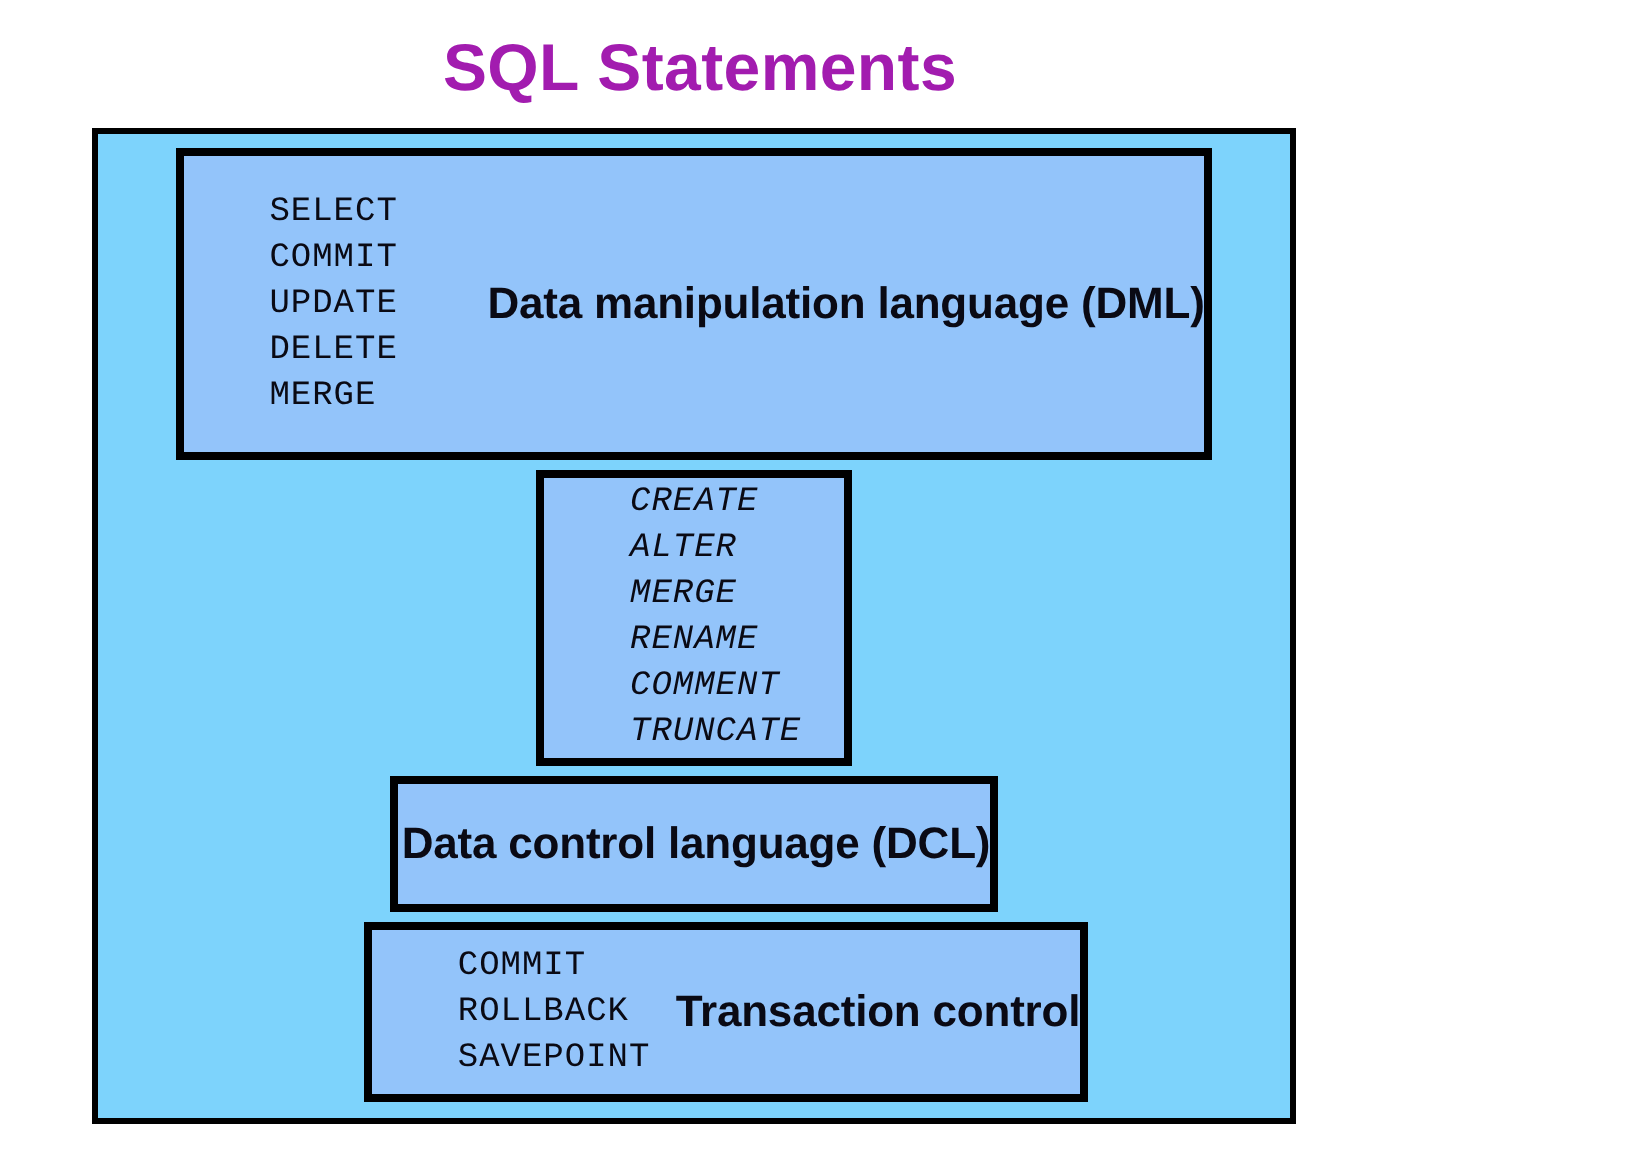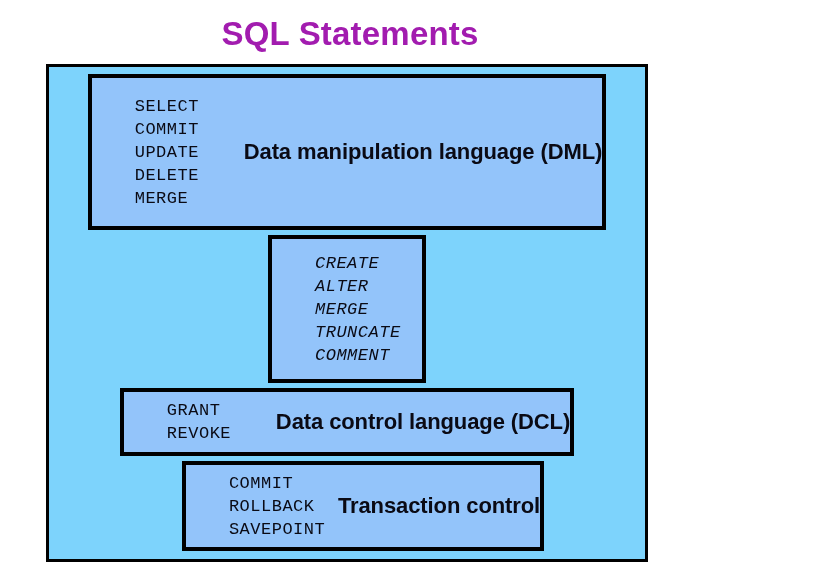--- a/index.html
+++ b/index.html
@@ -104,30 +104,27 @@
       <span class="keyword-item">MERGE</span>
     </div>
     <div class="category-label">Data manipulation language (DML)</div>
   </div>
 
   <div class="category-block rows-6">
     <div class="keyword-column">
       <span class="keyword-item">CREATE</span>
       <span class="keyword-item">ALTER</span>
       <span class="keyword-item">MERGE</span>
+      <span class="keyword-item">RENAME</span>
+      <span class="keyword-item">COMMENT</span>
       <span class="keyword-item">TRUNCATE</span>
-      <span class="keyword-item">COMMENT</span>
     </div>
   </div>
 
   <div class="category-block rows-2">
-    <div class="keyword-column">
-      <span class="keyword-item">GRANT</span>
-      <span class="keyword-item">REVOKE</span>
-    </div>
     <div class="category-label">Data control language (DCL)</div>
   </div>
 
   <div class="category-block rows-3">
     <div class="keyword-column">
       <span class="keyword-item">COMMIT</span>
       <span class="keyword-item">ROLLBACK</span>
       <span class="keyword-item">SAVEPOINT</span>
     </div>
     <div class="category-label">Transaction control</div>

